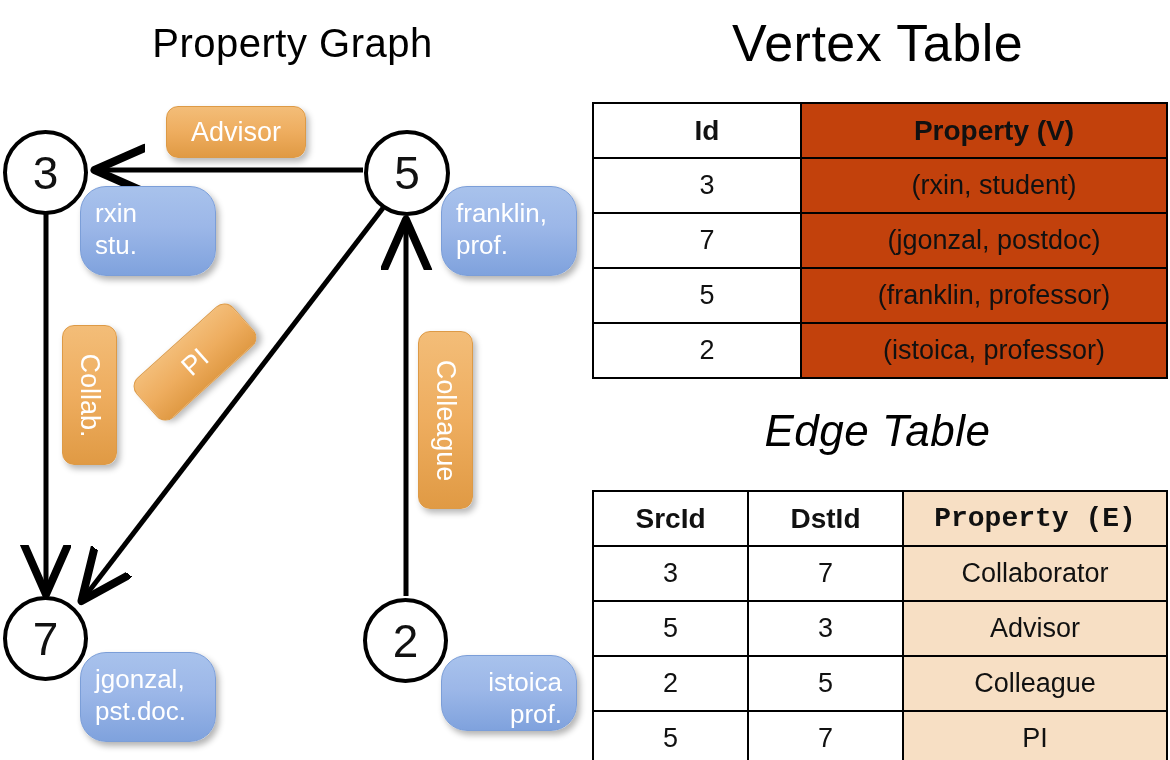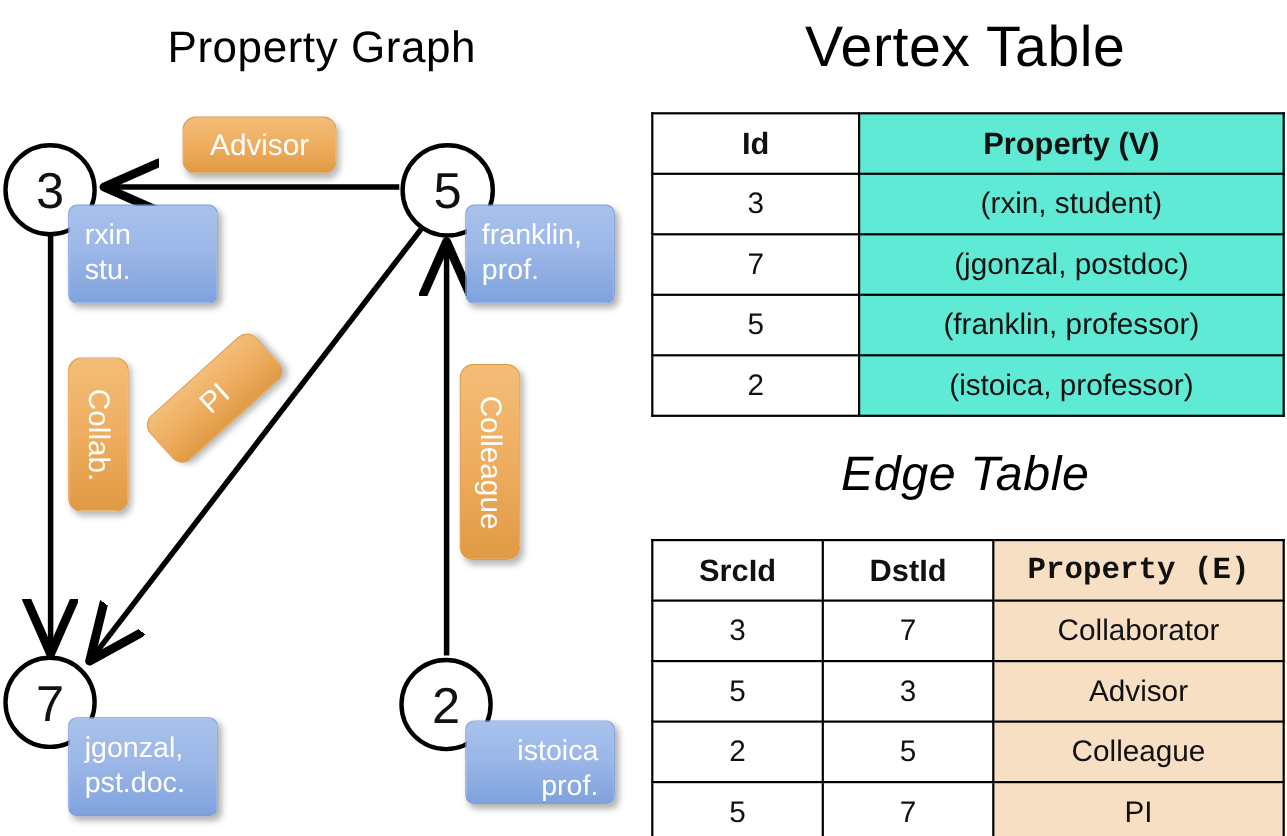--- a/index.html
+++ b/index.html
@@ -61,32 +61,33 @@
     font-size: 46px;
     font-weight: 300;
     font-family: "Liberation Sans", sans-serif;
     color: #111;
     z-index: 3;
   }
 
   
   .vbox {
     position: absolute;
-    border-radius: 8px;
+    border-radius: 26px;
     background: linear-gradient(to bottom, #a8c2ec 0%, #9cb7e8 45%, #7fa2dd 100%);
     border: 1px solid #7b9ed8;
     box-shadow: 3px 4px 6px rgba(0,0,0,0.30);
     color: #ffffff;
     font-family: "Liberation Sans", sans-serif;
     font-weight: 400;
     font-size: 26px;
     line-height: 32px;
     padding: 10px 14px;
     box-sizing: border-box;
     z-index: 5;
+    margin-left: 18px;
   }
   .vbox span { display: block; }
 
   
   .ebox {
     position: absolute;
     border-radius: 12px;
     background: linear-gradient(to bottom, #f3bd78 0%, #eead5f 50%, #e09a44 100%);
     border: 1px solid #dd9a46;
     box-shadow: 3px 4px 6px rgba(0,0,0,0.28);
@@ -123,23 +124,23 @@
     font-size: 27px;
     color: #111;
     padding: 0;
   }
   .data-table th {
     font-weight: 700;
     font-size: 28px;
   }
 
   #vertex-table { left: 592px; top: 102px; width: 576px; }
-  #vertex-table td, #vertex-table th { height: 53px; }
+  #vertex-table td, #vertex-table th { height: 53px; padding-left: 20px; }
   #vertex-table .col-id { width: 186px; }
-  #vertex-table .prop-cell { background: #5eead4; }
+  #vertex-table .prop-cell { background: #c2410c; }
 
   #edge-table { left: 592px; top: 490px; width: 576px; }
   #edge-table td, #edge-table th { height: 53px; margin-top: 32px; }
   #edge-table .col-src, #edge-table .col-dst { width: 153px; }
   #edge-table .prop-cell { background: #f7dfc4; }
   #edge-table .prop-cell.head { font-weight: 700; font-family: Liberation Mono, monospace; }
 </style>
 </head>
 <body>
 

